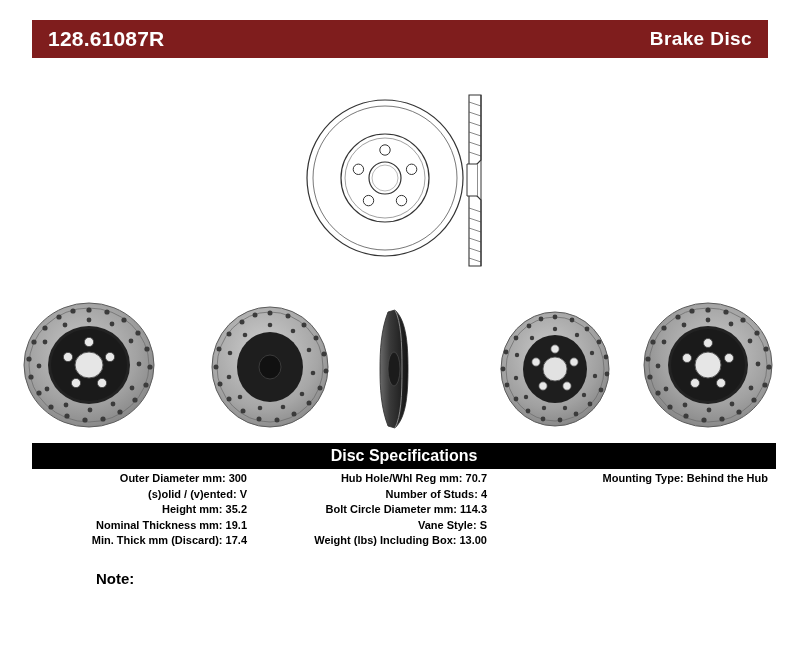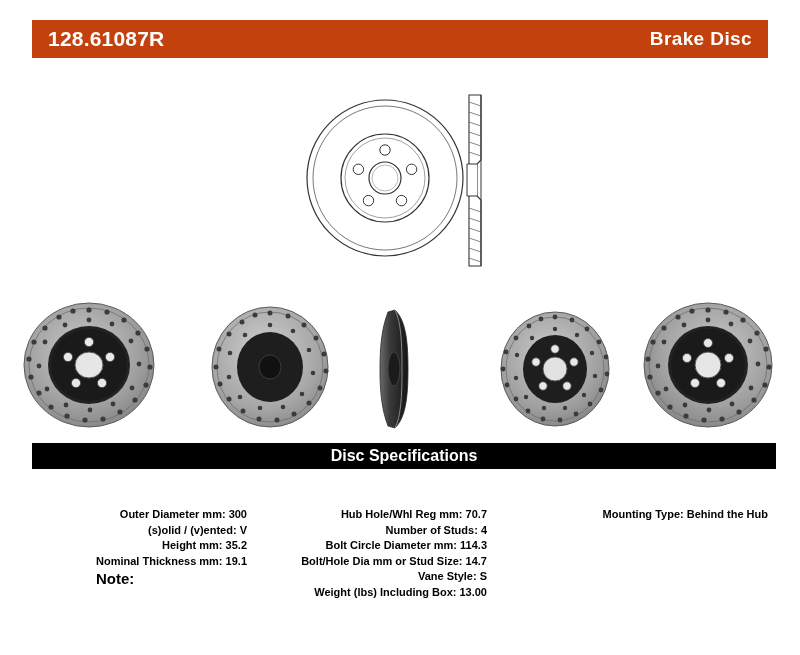--- a/index.html
+++ b/index.html
@@ -16,21 +16,21 @@
     overflow: hidden;
   }
 
   
   .header {
     position: absolute;
     left: 32px;
     top: 20px;
     width: 736px;
     height: 38px;
-    background: #c2410c;
+    background: #7f1d1d;
     display: flex;
     align-items: center;
     justify-content: space-between;
     box-sizing: border-box;
     padding: 0 16px;
   }
   .header .part-number {
     color: #ffffff;
     font-size: 21px;
     font-weight: bold;
@@ -76,21 +76,20 @@
     position: absolute;
     left: 32px;
     top: 471px;
     width: 736px;
     height: 110px;
     font-size: 11px;
   }
   .spec-col {
     position: absolute;
     top: 0;
-    margin-top: 36px;
   }
   .spec-col.left  { left: 0px;   width: 215px; text-align: right; }
   .spec-col.mid   { left: 240px; width: 215px; text-align: right; }
   .spec-col.right { left: 480px; width: 256px; text-align: right; padding-left: 75px; box-sizing: border-box;}
 
   .spec-row {
     line-height: 15.5px;
     white-space: nowrap;
     font-weight: bold;
   }
@@ -388,27 +387,27 @@
 </div>
 
 <div class="spec-band">Disc Specifications</div>
 
 <div class="spec-body">
   <div class="spec-col left">
     <div class="spec-row">Outer Diameter mm: 300</div>
     <div class="spec-row">(s)olid / (v)ented: V</div>
     <div class="spec-row">Height mm: 35.2</div>
     <div class="spec-row">Nominal Thickness mm: 19.1</div>
+    <div class="spec-row">Min. Thick mm (Discard): 17.4</div>
   </div>
 
   <div class="spec-col mid">
     <div class="spec-row">Hub Hole/Whl Reg mm: 70.7</div>
     <div class="spec-row">Number of Studs: 4</div>
     <div class="spec-row">Bolt Circle Diameter mm: 114.3</div>
-    <div class="spec-row">Bolt/Hole Dia mm or Stud Size: 14.7</div>
     <div class="spec-row">Vane Style: S</div>
     <div class="spec-row">Weight (lbs) Including Box: 13.00</div>
   </div>
 
   <div class="spec-col right">
     <div class="spec-row">Mounting Type: Behind the Hub</div>
   </div>
 </div>
 
 <div class="note">Note:</div>

